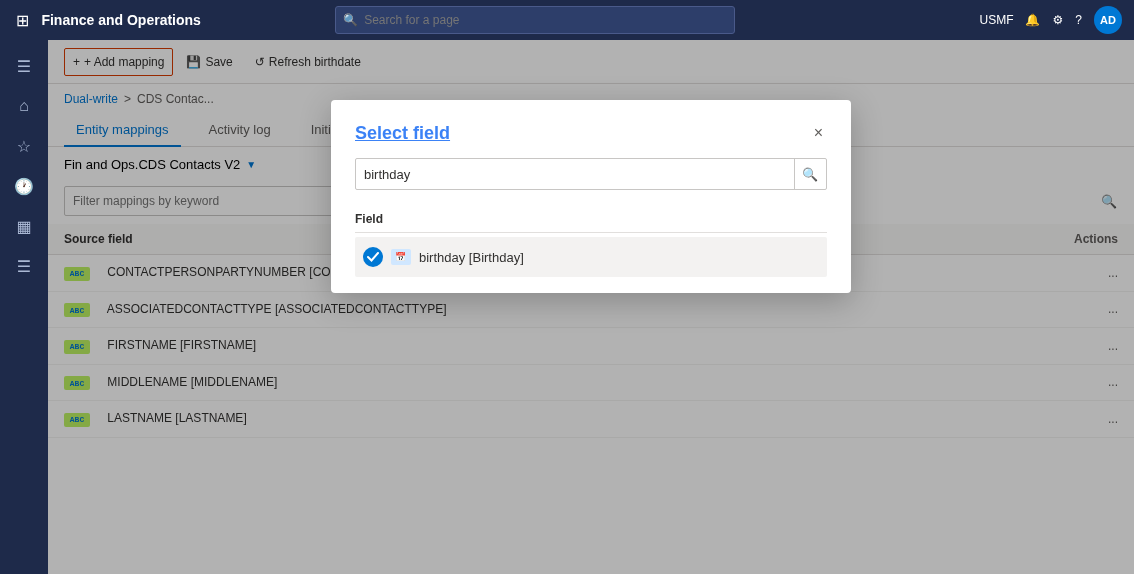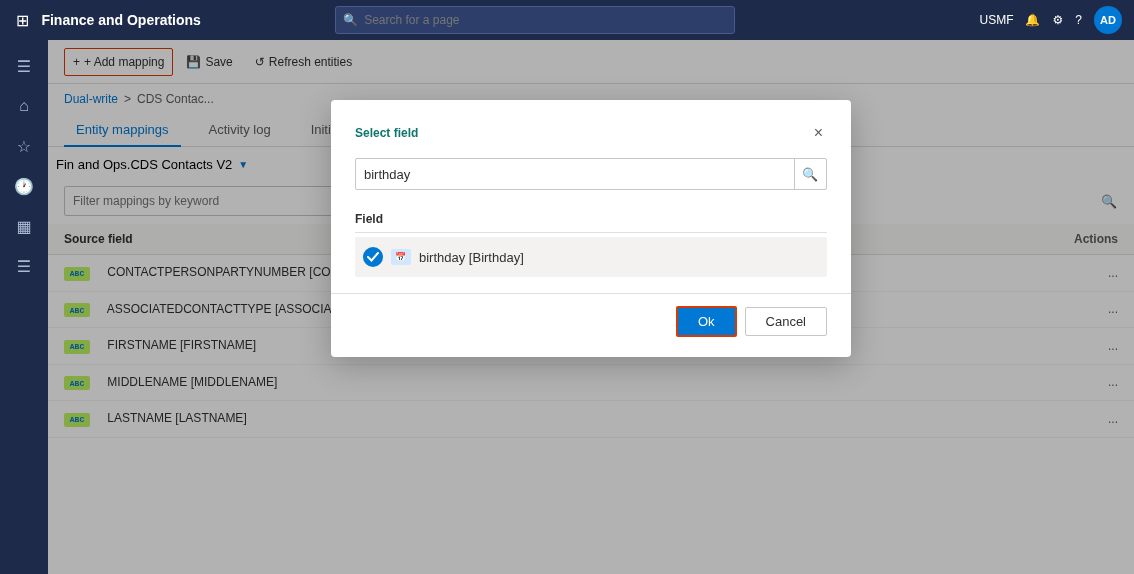--- a/index.html
+++ b/index.html
@@ -181,21 +181,21 @@
     .tab.active {
       color: #0078d4;
       border-bottom-color: #0078d4;
       font-weight: 500;
     }
 
     
     .section-header {
       display: flex;
       align-items: center;
-      padding: 10px 8px;
+      padding: 10px 16px;
       font-size: 13px;
       font-weight: 500;
       gap: 6px;
     }
     .filter-input {
       height: 30px;
       border: 1px solid #c8c6c4;
       border-radius: 2px;
       padding: 0 8px;
       font-size: 12px;
@@ -261,23 +261,24 @@
       display: flex;
       flex-direction: column;
     }
     .modal-header {
       display: flex;
       align-items: center;
       justify-content: space-between;
       padding: 20px 24px 12px;
     }
     .modal-title {
-      font-size: 12px;
+      font-size: 18px;
       font-weight: 600;
-      color: #0f766e;
+      color: #3b82f6;
+      text-decoration: underline;
     }
     .modal-close {
       color: #605e5c;
       cursor: pointer;
       font-size: 16px;
       padding: 4px;
       border-radius: 2px;
     }
     .modal-body {
       padding: 0 24px 16px;
@@ -426,21 +427,21 @@
     <button class="toolbar-btn">
       <span>+</span>
       <span>+ Add mapping</span>
     </button>
     <button class="toolbar-btn-plain">
       <span>💾</span>
       <span>Save</span>
     </button>
     <button class="toolbar-btn-plain">
       <span>↺</span>
-      <span>Refresh entities</span>
+      <span>Refresh birthdate</span>
     </button>
   </div>
 
   <div class="breadcrumb">
     <a>Dual-write</a>
     <span>&gt;</span>
     <span>CDS Contac...</span>
   </div>
 
   <div class="tabs">
@@ -523,19 +524,15 @@
         <div class="modal-result-row">
           <div class="check-circle">
             <svg width="12" height="10" viewBox="0 0 12 10">
               <path d="M1 5l3.5 3.5L11 1" stroke="white" stroke-width="2" fill="none" stroke-linecap="round"></path>
             </svg>
           </div>
           <span class="modal-field-icon">📅</span>
           <span>birthday [Birthday]</span>
         </div>
       </div>
-      <div class="modal-footer">
-        <button class="btn-ok">Ok</button>
-        <button class="btn-cancel">Cancel</button>
-      </div>
     </div>
   </div>
 </div>
 
 </body></html>

